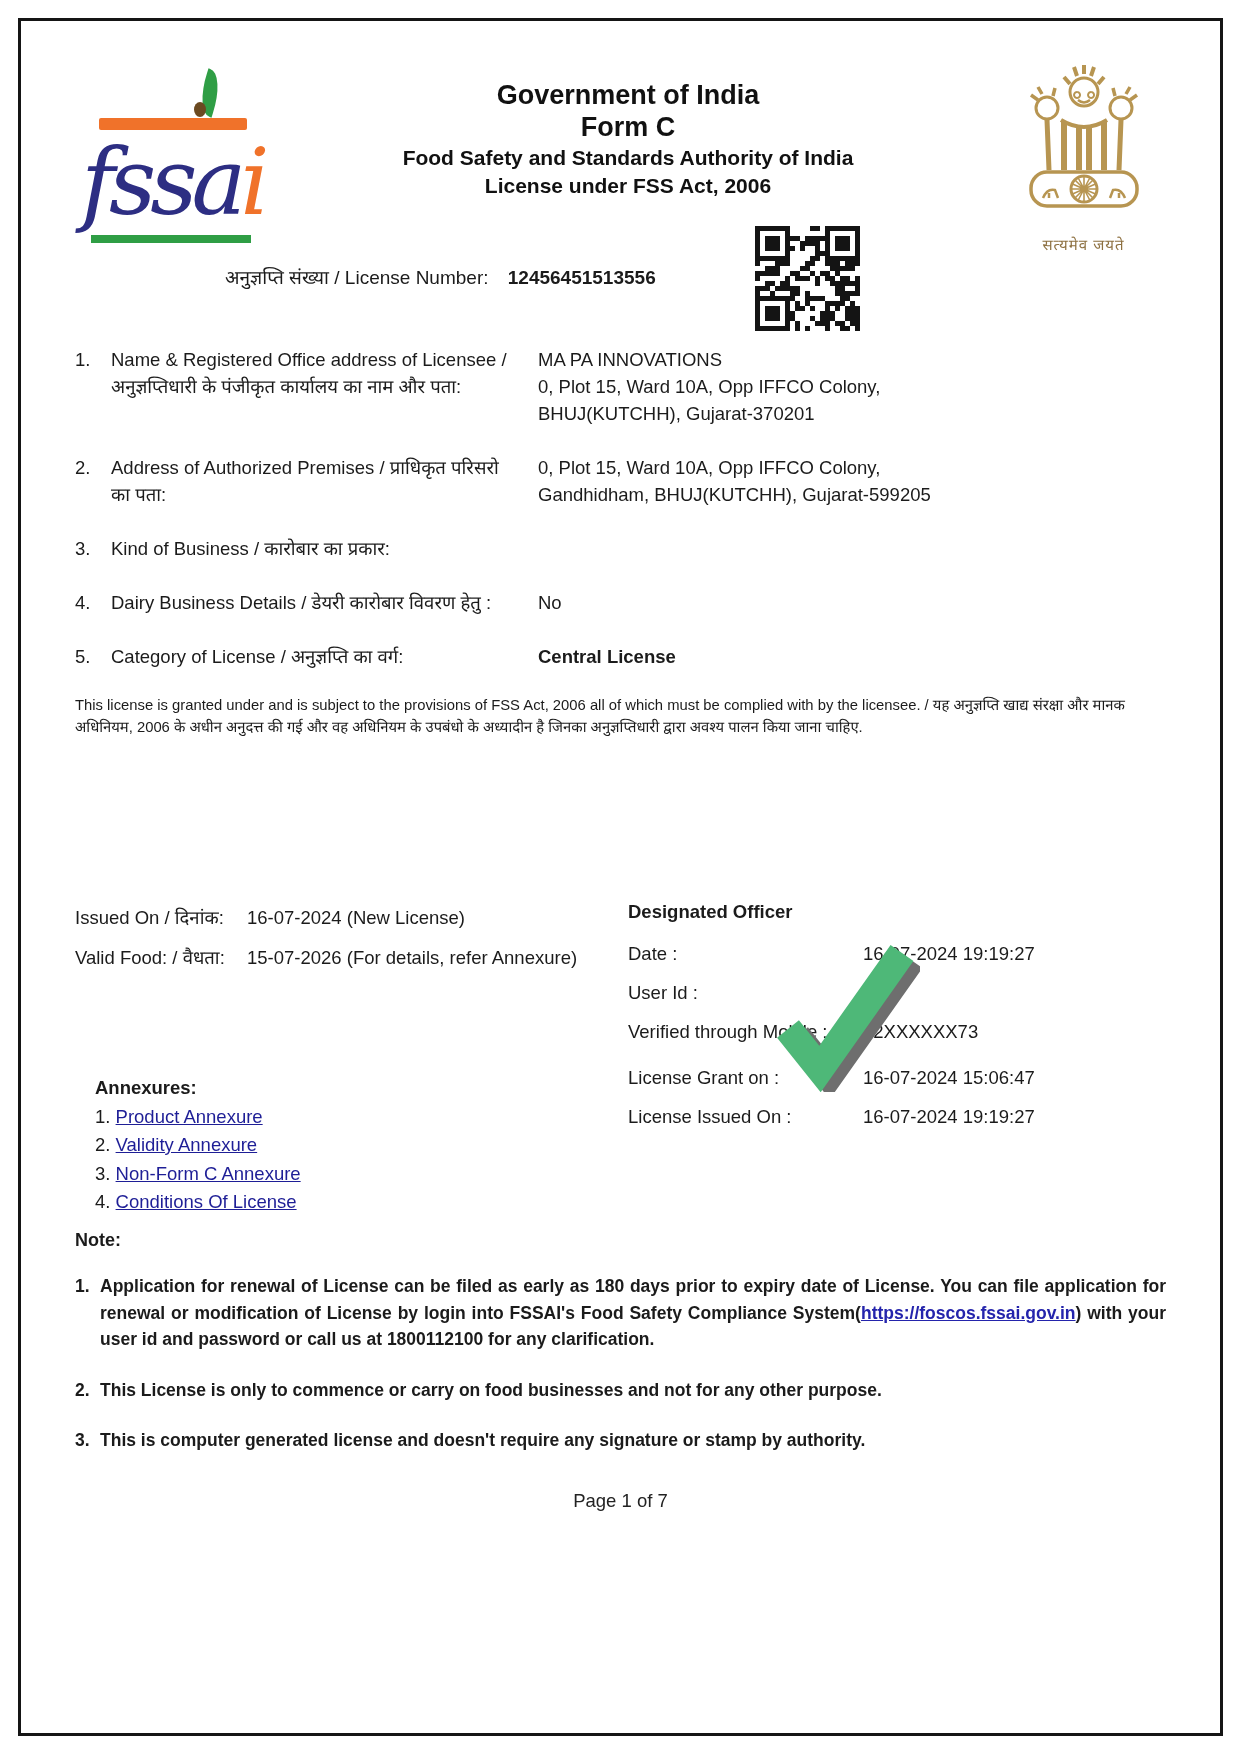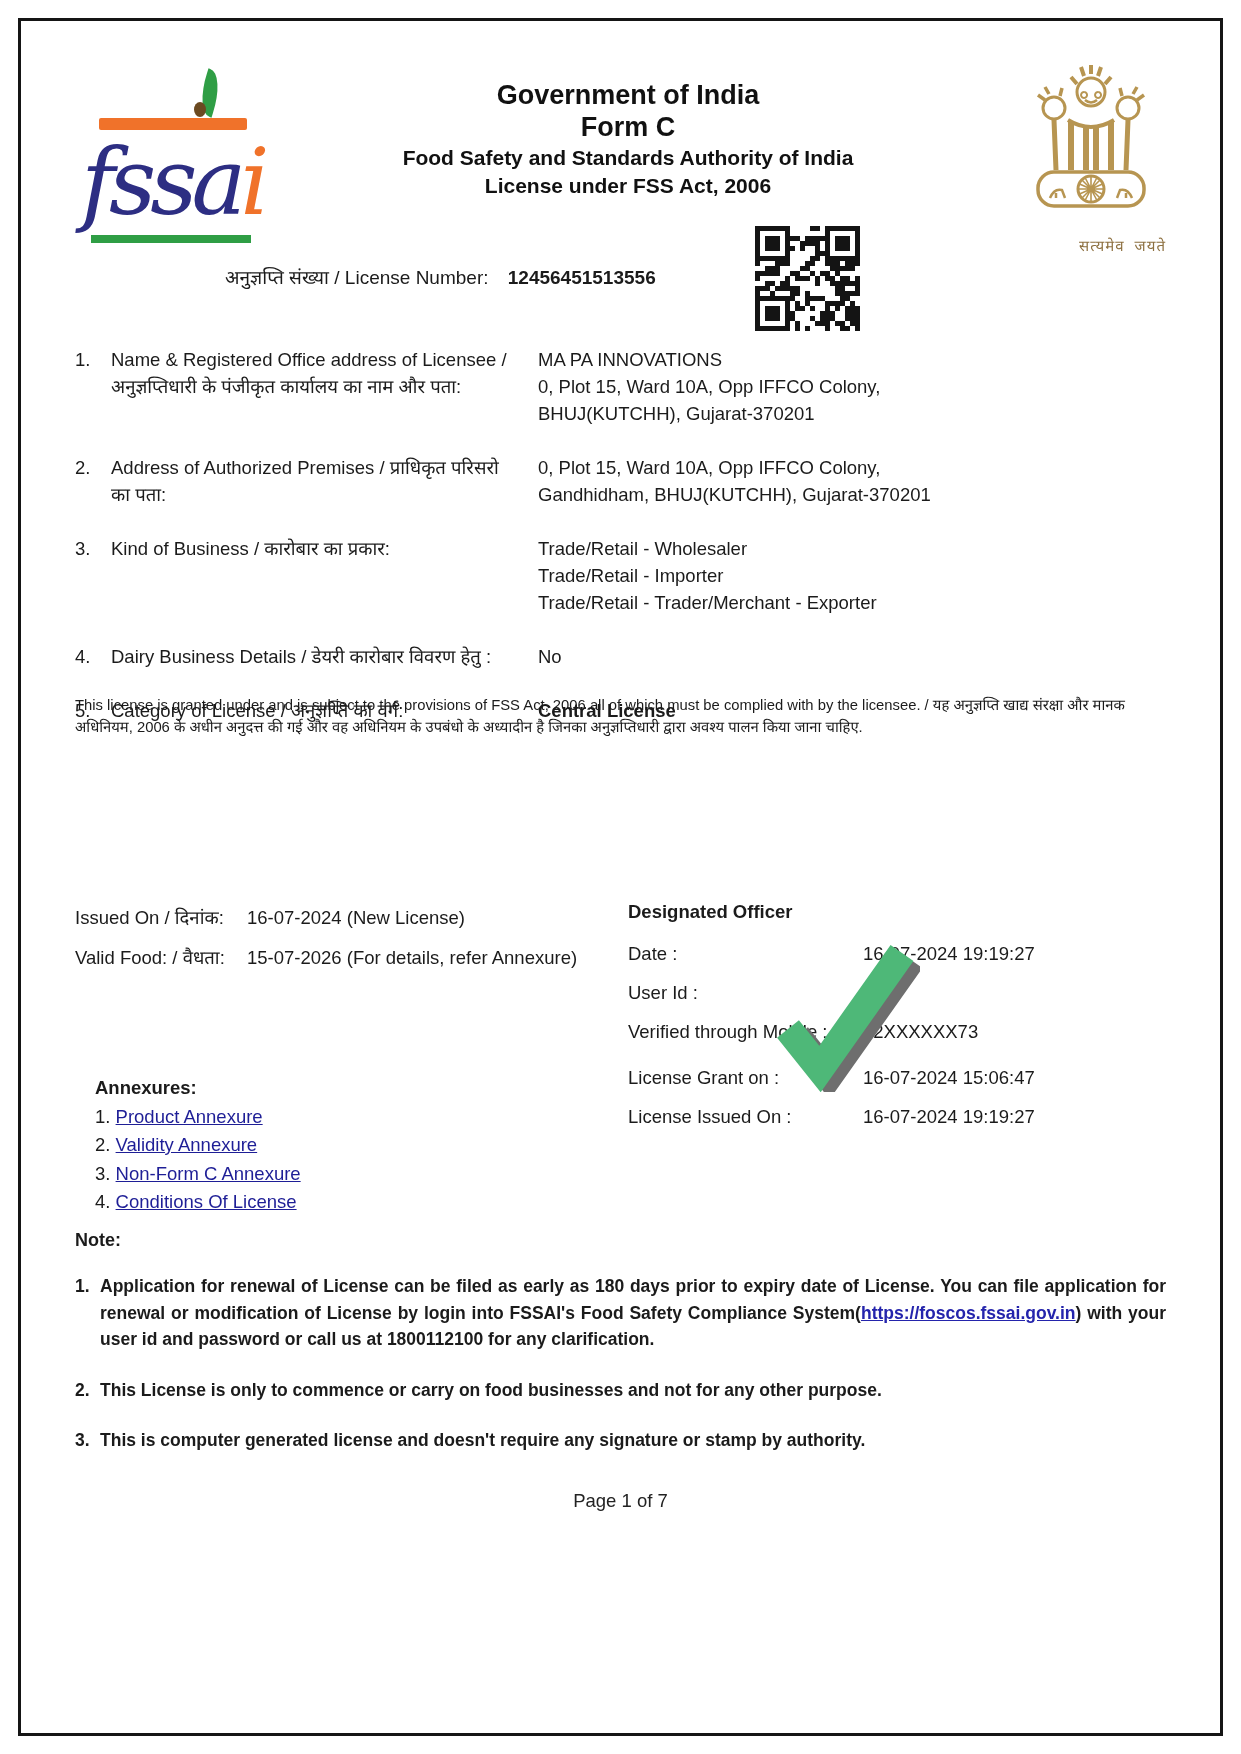--- a/index.html
+++ b/index.html
@@ -14,21 +14,21 @@
   .logo-box { position:relative; width:180px; height:185px; flex:0 0 180px; }
   .fssai-word { position:absolute; left:6px; bottom:14px; font-family:"DejaVu Serif","Liberation Serif",serif; font-style:italic; font-weight:normal; font-size:92px; line-height:1; letter-spacing:-6px; color:#2d2e83; }
   .fssai-word .i-orange { color:#f0722a; }
   .fssai-topbar { position:absolute; left:24px; top:60px; width:148px; height:12px; background:#f0722a; border-radius:2px; }
   .fssai-leaf { position:absolute; left:126px; top:12px; width:18px; height:46px; background:#2f9e45; border-radius:0 90% 0 90%; transform:rotate(18deg); }
   .fssai-seed { position:absolute; left:119px; top:44px; width:12px; height:15px; background:#6b4a21; border-radius:50%; }
   .fssai-bottombar { position:absolute; left:16px; bottom:0; width:160px; height:8px; background:#2f9e45; }
   .titles { flex:1; text-align:center; padding-top:22px; }
   .title-xl { font-size:27px; font-weight:bold; line-height:1.18; color:#111; }
   .title-lg { font-size:21px; font-weight:bold; line-height:1.35; color:#111; }
-  .emblem-box { flex:0 0 165px; text-align:right; padding-top:4px;font-family:Liberation Mono, monospace; }
+  .emblem-box { flex:0 0 165px; text-align:center; padding-top:4px; }
   .emblem-caption { font-size:15px; color:#8d7040; margin-top:2px; letter-spacing:1px; }
 
   
   .license-row { position:absolute; top:206px; left:150px; font-size:19px; }
   .license-row .lbl { display:inline; }
   .license-row .val { display:inline; font-weight:bold; margin-left:14px; }
   .qr { position:absolute; top:168px; left:680px; width:107px; height:107px; background:#fff; }
   .qr i { position:absolute; width:5px; height:5px; background:#141414; }
 
   
@@ -382,32 +382,27 @@
           <div>0, Plot 15, Ward 10A, Opp IFFCO Colony,</div>
           <div>BHUJ(KUTCHH), Gujarat-370201</div>
         </div>
       </div>
 
       <div class="drow">
         <div class="num">2.</div>
         <div class="dlabel">Address of Authorized Premises / प्राधिकृत परिसरो का पता:</div>
         <div class="dvalue">
           <div>0, Plot 15, Ward 10A, Opp IFFCO Colony,</div>
-          <div>Gandhidham, BHUJ(KUTCHH), Gujarat-370201</div>
+          <div>Gandhidham, BHUJ(KUTCHH), Gujarat-599205</div>
         </div>
       </div>
 
       <div class="drow">
         <div class="num">3.</div>
         <div class="dlabel">Kind of Business / कारोबार का प्रकार:</div>
-        <div class="dvalue">
-          <div>Trade/Retail - Wholesaler</div>
-          <div>Trade/Retail - Importer</div>
-          <div>Trade/Retail - Trader/Merchant - Exporter</div>
-        </div>
       </div>
 
       <div class="drow">
         <div class="num">4.</div>
         <div class="dlabel">Dairy Business Details / डेयरी कारोबार विवरण हेतु :</div>
         <div class="dvalue">
           <div>No</div>
         </div>
       </div>
 

